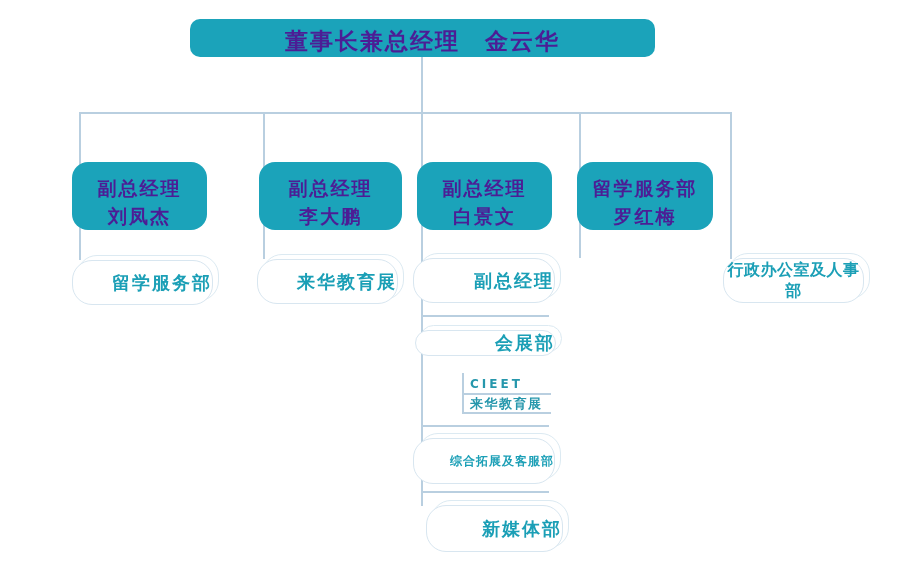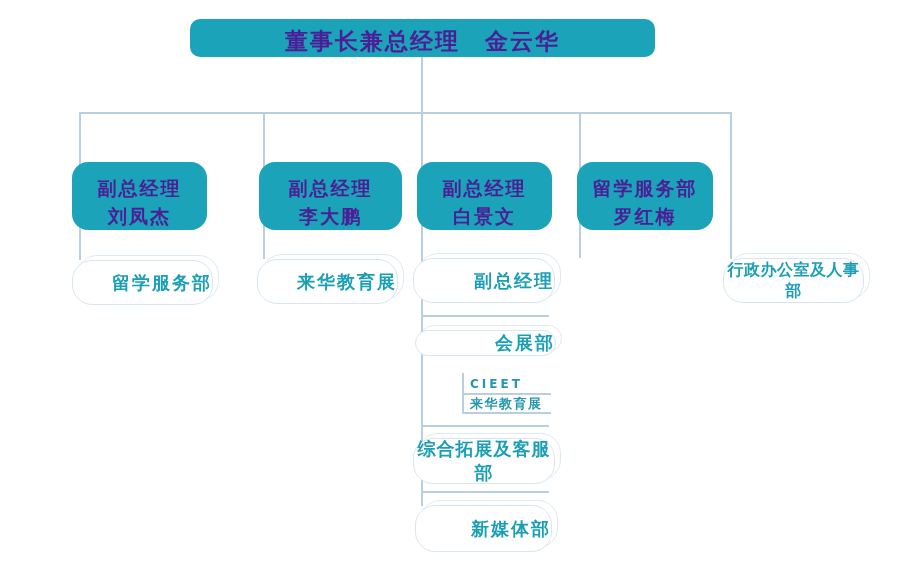--- a/index.html
+++ b/index.html
@@ -78,23 +78,23 @@
   <div class="node-dept" style="left:413px; top:258px; width:142px; height:45px;">
     <span>副总经理</span>
   </div>
   <div class="node-dept" style="left:723px; top:258px; width:141px; height:45px; font-size:16px; letter-spacing:0.5px;">
     <span>行政办公室及人事部</span>
   </div>
 
   <div class="node-dept" style="left:415px; top:330px; width:141px; height:26px;">
     <span>会展部</span>
   </div>
-  <div class="node-dept" style="left:413px; top:438px; width:142px; height:46px; font-size:18px; letter-spacing:1px;">
+  <div class="node-dept" style="left:413px; top:438px; width:142px; height:46px; font-size:12px; letter-spacing:1px;">
     <span>综合拓展及客服部</span>
   </div>
-  <div class="node-dept" style="left:415px; top:505px; width:137px; height:47px;">
+  <div class="node-dept" style="left:426px; top:505px; width:137px; height:47px;">
     <span>新媒体部</span>
   </div>
 
   <div class="annotation-text" style="left:470px; top:377px; font-size:12px; letter-spacing:3px;">CIEET</div>
   <div class="annotation-text" style="left:470px; top:395px; font-size:13px; letter-spacing:1.5px;">来华教育展</div>
 
 </div>
 
 </body></html>

